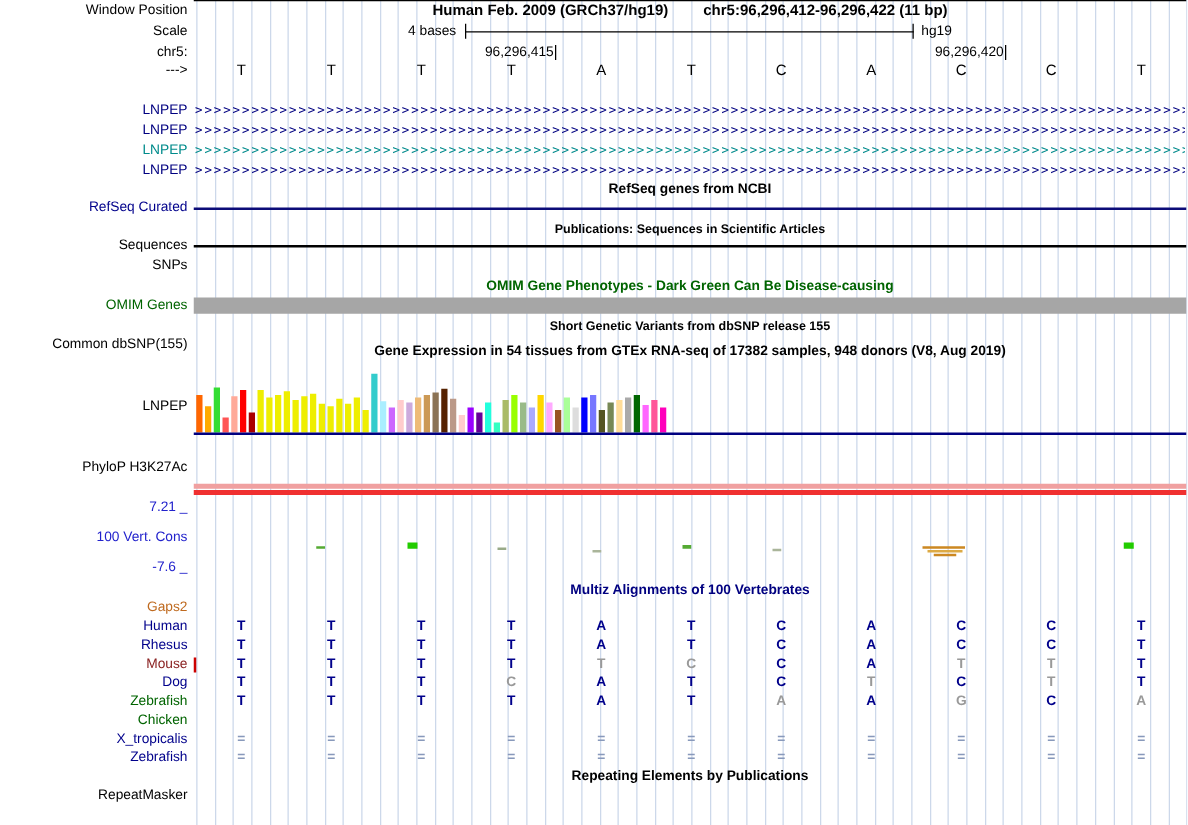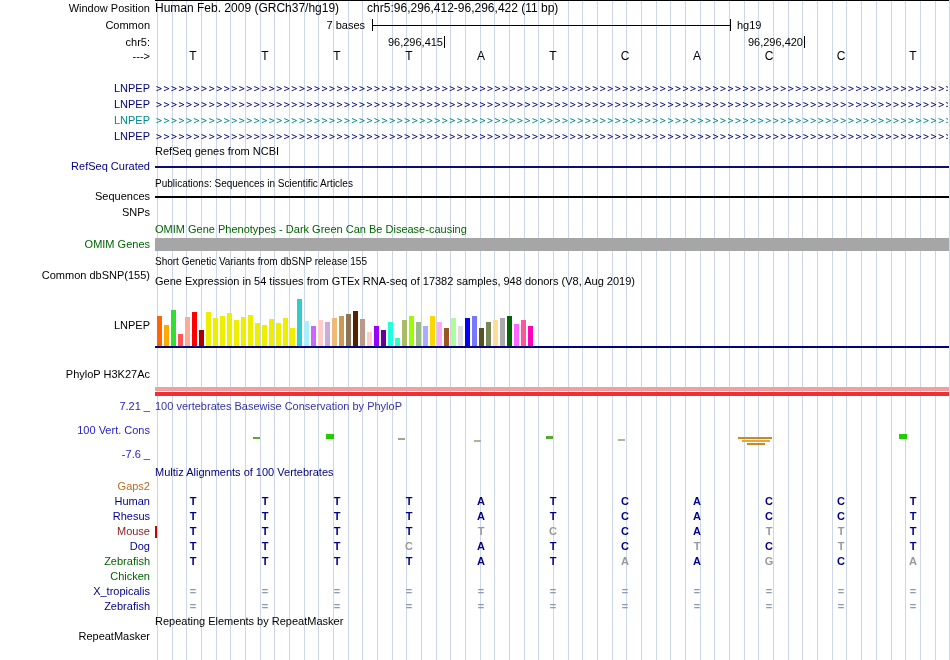--- a/index.html
+++ b/index.html
@@ -1,20 +1,20 @@
 <!DOCTYPE html>
 <html><head>
 <meta charset="utf-8">
 <style>
   html,body{margin:0;padding:0;background:#fff;}
   #screen{position:relative;width:950px;height:660px;background:#fff;overflow:hidden;
           font-family:"Liberation Sans",sans-serif;font-size:11px;color:#000;}
   .grid-v{position:absolute;top:0;width:1px;height:660px;background:#ccd8ea;}
   .llabel{position:absolute;left:0;width:150px;text-align:right;white-space:nowrap;height:13px;line-height:13px;}
-  .ctitle{position:absolute;left:155px;width:794px;white-space:nowrap;height:13px;line-height:13px;}
+  .ctitle{position:absolute;left:155px;width:794px;text-align:center;white-space:nowrap;height:13px;line-height:13px;font-weight:bold;}
   .small{font-size:10px;}
   .hline{position:absolute;left:155px;width:794px;}
   .navy{color:#00008B;}
   .green{color:#006400;}
   .blue{color:#2222CC;}
   .dkblue{color:#000080;}
   .medblue{color:#3333AA;}
   .orange{color:#BF6A1F;}
   .base-letter{position:absolute;width:72px;text-align:center;font-size:12px;height:13px;line-height:13px;}
   .mz-letter{position:absolute;width:72px;text-align:center;font-size:11px;font-weight:bold;height:13px;line-height:13px;}
@@ -89,22 +89,22 @@
       <div class="grid-v" style="left: 949.18px;"></div>
     </div>
 
   <div class="hline" style="top:0;height:1px;background:#000;"></div>
 
   <div class="llabel" style="top:2px;">Window Position</div>
   <div class="ctitle" style="top:2px;font-size:12px;">
     <span>Human Feb. 2009 (GRCh37/hg19)</span><span class="abs-gap" style="display:inline-block;width:28px;"></span><span>chr5:96,296,412-96,296,422 (11 bp)</span>
   </div>
 
-  <div class="llabel" style="top:19px;">Common</div>
-  <div class="abs" style="left:205px;top:19px;width:160px;text-align:right;">7 bases</div>
+  <div class="llabel" style="top:19px;">Scale</div>
+  <div class="abs" style="left:205px;top:19px;width:160px;text-align:right;">4 bases</div>
   <div class="abs" style="left:372px;top:25px;width:359px;height:1px;background:#000;"></div>
   <div class="tick-v" style="left:372px;top:19px;"></div>
   <div class="tick-v" style="left:730px;top:19px;"></div>
   <div class="abs" style="left:737px;top:19px;">hg19</div>
 
   <div class="llabel" style="top:36px;">chr5:</div>
   <div class="abs" style="left:323px;top:36px;width:120px;text-align:right;">96,296,415</div>
   <div class="tick-v" style="left:444px;top:36px;"></div>
   <div class="abs" style="left:683px;top:36px;width:120px;text-align:right;">96,296,420</div>
   <div class="tick-v" style="left:804px;top:36px;"></div>
@@ -211,21 +211,20 @@
       <div class="gtex-bar" style="left: 528px; top: 326px; height: 20px; background: rgb(255, 0, 187);"></div>
     </div>
   <div class="hline" style="top:346px;height:2px;background:#000080;"></div>
 
   <div class="llabel" style="top:368px;">PhyloP H3K27Ac</div>
   <div id="h3k-bands" class="layer">
       <div class="hline" style="top: 387px; height: 4px; background: rgb(240, 160, 160);"></div>
       <div class="hline" style="top: 392px; height: 4px; background: rgb(240, 48, 48);"></div>
     </div>
 
-  <div class="ctitle medblue" style="top:400px;">100 vertebrates Basewise Conservation by PhyloP</div>
   <div class="llabel blue" style="top:400px;">7.21 _</div>
   <div class="llabel blue" style="top:424px;">100 Vert. Cons</div>
   <div class="llabel blue" style="top:448px;">-7.6 _</div>
   <div id="phylop-marks" class="layer">
       <div class="mark" style="left: 253px; top: 437px; width: 7px; height: 2px; background: rgb(85, 170, 51);"></div>
       <div class="mark" style="left: 326px; top: 434px; width: 8px; height: 5px; background: rgb(34, 204, 0);"></div>
       <div class="mark" style="left: 398px; top: 438px; width: 7px; height: 2px; background: rgb(153, 170, 136);"></div>
       <div class="mark" style="left: 474px; top: 440px; width: 7px; height: 2px; background: rgb(170, 181, 154);"></div>
       <div class="mark" style="left: 546px; top: 436px; width: 7px; height: 3px; background: rgb(85, 170, 51);"></div>
       <div class="mark" style="left: 618px; top: 439px; width: 7px; height: 2px; background: rgb(170, 181, 154);"></div>
@@ -319,16 +318,16 @@
       <div class="mz-letter" style="left: 373px; top: 600px; color: rgb(136, 153, 187);">=</div>
       <div class="mz-letter" style="left: 445px; top: 600px; color: rgb(136, 153, 187);">=</div>
       <div class="mz-letter" style="left: 517px; top: 600px; color: rgb(136, 153, 187);">=</div>
       <div class="mz-letter" style="left: 589px; top: 600px; color: rgb(136, 153, 187);">=</div>
       <div class="mz-letter" style="left: 661px; top: 600px; color: rgb(136, 153, 187);">=</div>
       <div class="mz-letter" style="left: 733px; top: 600px; color: rgb(136, 153, 187);">=</div>
       <div class="mz-letter" style="left: 805px; top: 600px; color: rgb(136, 153, 187);">=</div>
       <div class="mz-letter" style="left: 877px; top: 600px; color: rgb(136, 153, 187);">=</div>
     </div>
 
-  <div class="ctitle" style="top:615px;">Repeating Elements by RepeatMasker</div>
+  <div class="ctitle" style="top:615px;">Repeating Elements by Publications</div>
   <div class="llabel" style="top:630px;">RepeatMasker</div>
 
 </div>
 
 </body></html>

